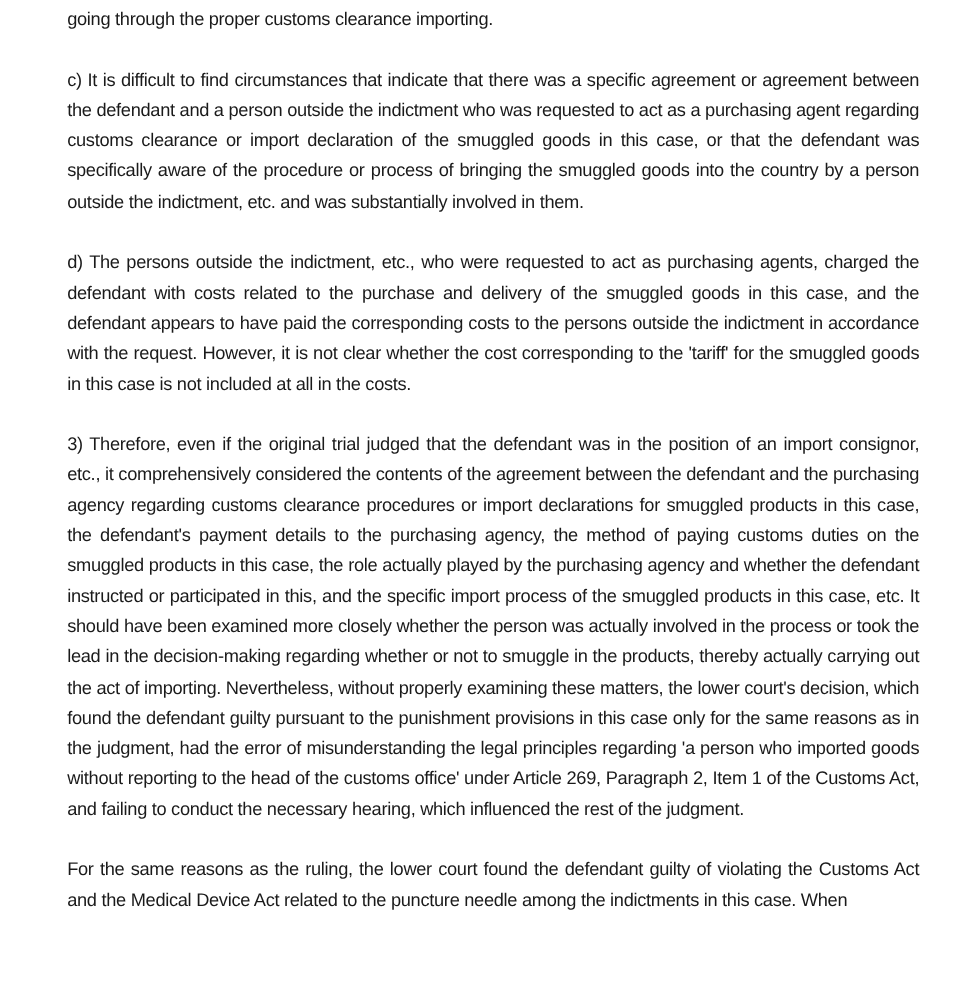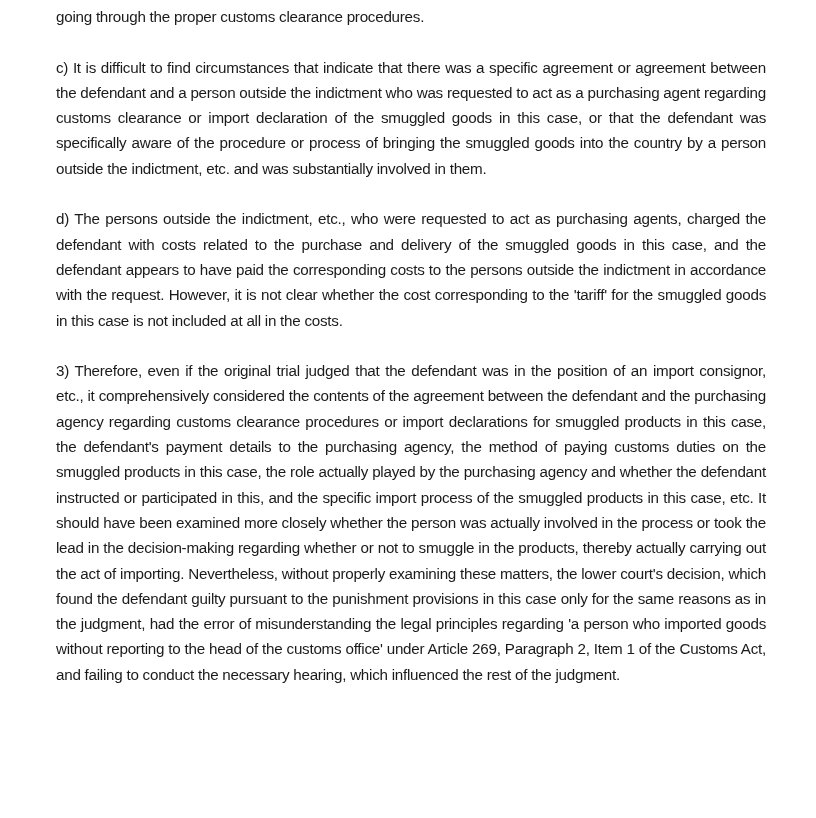--- a/index.html
+++ b/index.html
@@ -11,17 +11,18 @@
     letter-spacing: -0.25px;
   }
   .para { margin: 0 0 25.3px 0; text-align: justify; }
   .para.tight { margin-bottom: 0; }
   .heading { margin: 0; }
 </style>
 </head>
 <body>
 
 <div class="page">
-  <p class="para">going through the proper customs clearance procedures.</p>
+  <p class="para">going through the proper customs clearance importing.</p>
   <p class="para">c) It is difficult to find circumstances that indicate that there was a specific agreement or agreement between the defendant and a person outside the indictment who was requested to act as a purchasing agent regarding customs clearance or import declaration of the smuggled goods in this case, or that the defendant was specifically aware of the procedure or process of bringing the smuggled goods into the country by a person outside the indictment, etc. and was substantially involved in them.</p>
   <p class="para">d) The persons outside the indictment, etc., who were requested to act as purchasing agents, charged the defendant with costs related to the purchase and delivery of the smuggled goods in this case, and the defendant appears to have paid the corresponding costs to the persons outside the indictment in accordance with the request. However, it is not clear whether the cost corresponding to the 'tariff' for the smuggled goods in this case is not included at all in the costs.</p>
   <p class="para">3) Therefore, even if the original trial judged that the defendant was in the position of an import consignor, etc., it comprehensively considered the contents of the agreement between the defendant and the purchasing agency regarding customs clearance procedures or import declarations for smuggled products in this case, the defendant's payment details to the purchasing agency, the method of paying customs duties on the smuggled products in this case, the role actually played by the purchasing agency and whether the defendant instructed or participated in this, and the specific import process of the smuggled products in this case, etc. It should have been examined more closely whether the person was actually involved in the process or took the lead in the decision-making regarding whether or not to smuggle in the products, thereby actually carrying out the act of importing. Nevertheless, without properly examining these matters, the lower court's decision, which found the defendant guilty pursuant to the punishment provisions in this case only for the same reasons as in the judgment, had the error of misunderstanding the legal principles regarding 'a person who imported goods without reporting to the head of the customs office' under Article 269, Paragraph 2, Item 1 of the Customs Act, and failing to conduct the necessary hearing, which influenced the rest of the judgment.</p>
+  <p class="para tight">For the same reasons as the ruling, the lower court found the defendant guilty of violating the Customs Act and the Medical Device Act related to the puncture needle among the indictments in this case. When</p>
 </div>
 
 </body></html>

